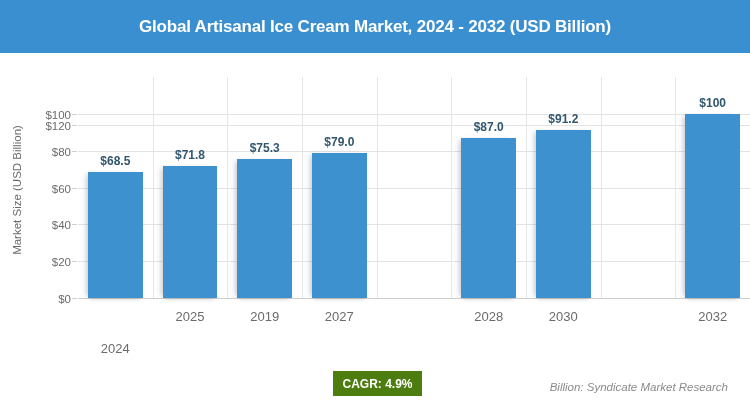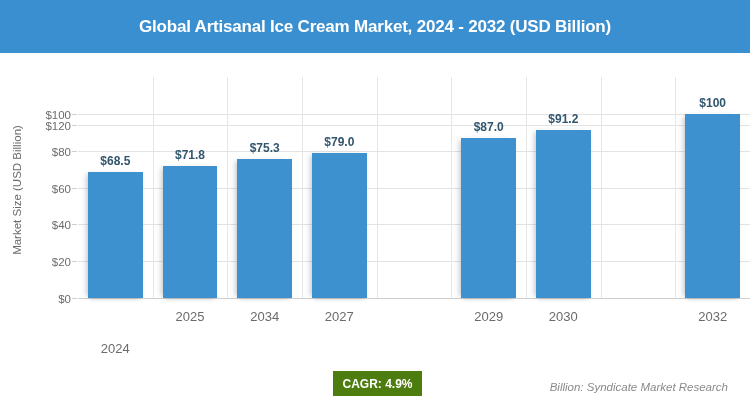--- a/index.html
+++ b/index.html
@@ -253,31 +253,31 @@
             <div class="xtick-label">2024</div>
           </div>
           <div class="bar-slot" style="left: 74.6667px; width: 74.6667px;">
             <div class="bar" title="2025: $71.8" style="height: 132.232px;"></div>
             <div class="bar-label" style="bottom: 136.232px;">$71.8</div>
             <div class="xtick-label">2025</div>
           </div>
           <div class="bar-slot" style="left: 149.333px; width: 74.6667px;">
             <div class="bar" title="2026: $75.3" style="height: 138.678px;"></div>
             <div class="bar-label" style="bottom: 142.678px;">$75.3</div>
-            <div class="xtick-label">2034</div>
+            <div class="xtick-label">2019</div>
           </div>
           <div class="bar-slot" style="left: 224px; width: 74.6667px;">
             <div class="bar" title="2027: $79.0" style="height: 145.492px;"></div>
             <div class="bar-label" style="bottom: 149.492px;">$79.0</div>
             <div class="xtick-label">2027</div>
           </div>
           <div class="bar-slot" style="left: 373.333px; width: 74.6667px;">
             <div class="bar" title="2029: $87.0" style="height: 160.225px;"></div>
             <div class="bar-label" style="bottom: 164.225px;">$87.0</div>
-            <div class="xtick-label">2029</div>
+            <div class="xtick-label">2028</div>
           </div>
           <div class="bar-slot" style="left: 448px; width: 74.6667px;">
             <div class="bar" title="2030: $91.2" style="height: 167.96px;"></div>
             <div class="bar-label" style="bottom: 171.96px;">$91.2</div>
             <div class="xtick-label">2030</div>
           </div>
           <div class="bar-slot" style="left: 597.333px; width: 74.6667px;">
             <div class="bar" title="2032: $100" style="height: 184.167px;"></div>
             <div class="bar-label" style="bottom: 188.167px;">$100</div>
             <div class="xtick-label">2032</div>

